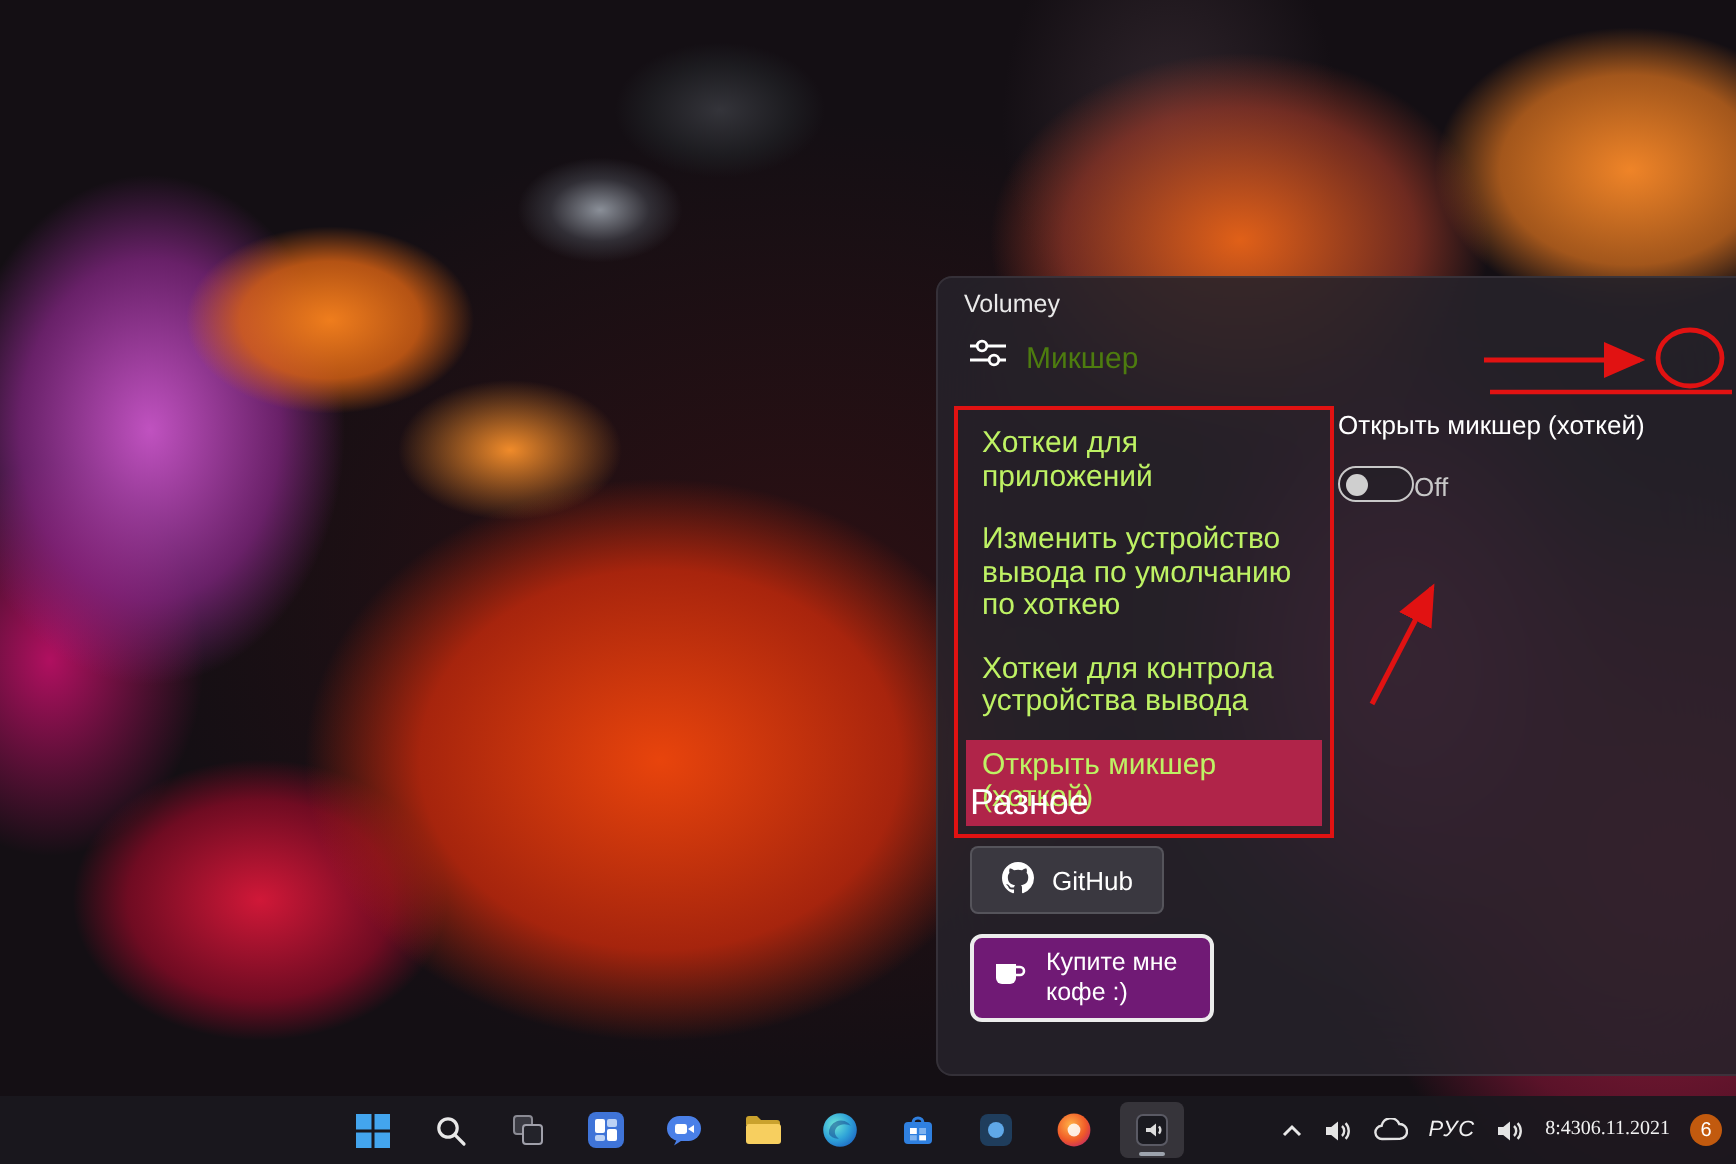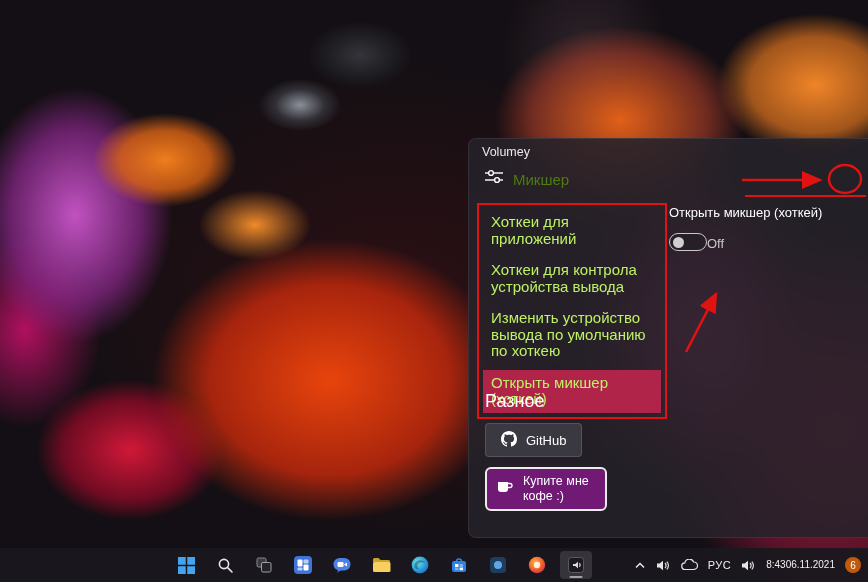--- a/index.html
+++ b/index.html
@@ -73,22 +73,22 @@
     background:rgba(26,24,30,0.93); backdrop-filter:blur(14px); z-index:20; }
   .tb-center { position:absolute; left:170px; top:0; bottom:0; display:flex; align-items:center; gap:7px; }
   .tile { width:32px; height:28px; display:flex; align-items:center; justify-content:center;
     border-radius:4px; cursor:pointer; position:relative; }
   .tile.active { background:rgba(255,255,255,0.13); }
   .tile.active::after { content:''; position:absolute; bottom:1px; left:50%; transform:translateX(-50%);
     width:13px; height:2px; border-radius:2px; background:#9da3ad; }
 
   .tb-tray { position:absolute; right:0; top:0; bottom:0; display:flex; align-items:center; gap:10px; padding-right:7px; }
   .tray-item { display:flex; align-items:center; justify-content:center; cursor:pointer; }
-  .lang { font-size:11px; color:#f0f0f0; letter-spacing:0.5px; }
-  .clock { font-size:10px; line-height:12px; color:#f2f2f2; text-align:right; }
+  .lang { font-size:11px; color:#f0f0f0; letter-spacing:0.5px;font-style:italic; }
+  .clock { font-size:10px; line-height:12px; color:#f2f2f2; text-align:right;font-family:Liberation Serif, serif; }
   .badge { width:16px; height:16px; border-radius:50%; background:#c25a0e; color:#fff;
     font-size:10px; display:flex; align-items:center; justify-content:center; }
 </style>
 </head>
 <body>
 
 <div class="stage">
 
   <div class="wallpaper"></div>
 
@@ -112,22 +112,22 @@
 
     <span class="gear-btn">
       <svg width="20" height="20" viewBox="0 0 20 20" fill="none">
         <path d="M8.5 1h3l.4 2.3a7 7 0 0 1 2 1.2l2.2-.8 1.5 2.6-1.8 1.5a7 7 0 0 1 0 2.4l1.8 1.5-1.5 2.6-2.2-.8a7 7 0 0 1-2 1.2L11.5 19h-3l-.4-2.3a7 7 0 0 1-2-1.2l-2.2.8-1.5-2.6 1.8-1.5a7 7 0 0 1 0-2.4L2.4 8.3l1.5-2.6 2.2.8a7 7 0 0 1 2-1.2L8.5 1z" stroke="#e6e6e6" stroke-width="1.3"></path>
         <circle cx="10" cy="10" r="3" stroke="#e6e6e6" stroke-width="1.3"></circle>
       </svg>
     </span>
 
     <div class="menu">
       <div class="menu-item">Хоткеи для приложений</div>
+      <div class="menu-item">Изменить устройство вывода по умолчанию по хоткею</div>
       <div class="menu-item">Хоткеи для контрола устройства вывода</div>
-      <div class="menu-item">Изменить устройство вывода по умолчанию по хоткею</div>
       <div class="menu-item selected">Открыть микшер (хоткей)</div>
     </div>
 
     <div class="right-col">
       <div class="hk-label">Открыть микшер (хоткей)</div>
       <div class="toggle-row">
         <div class="toggle">
             <div class="knob"></div>
           </div>
         <span class="toggle-state">Off</span>

